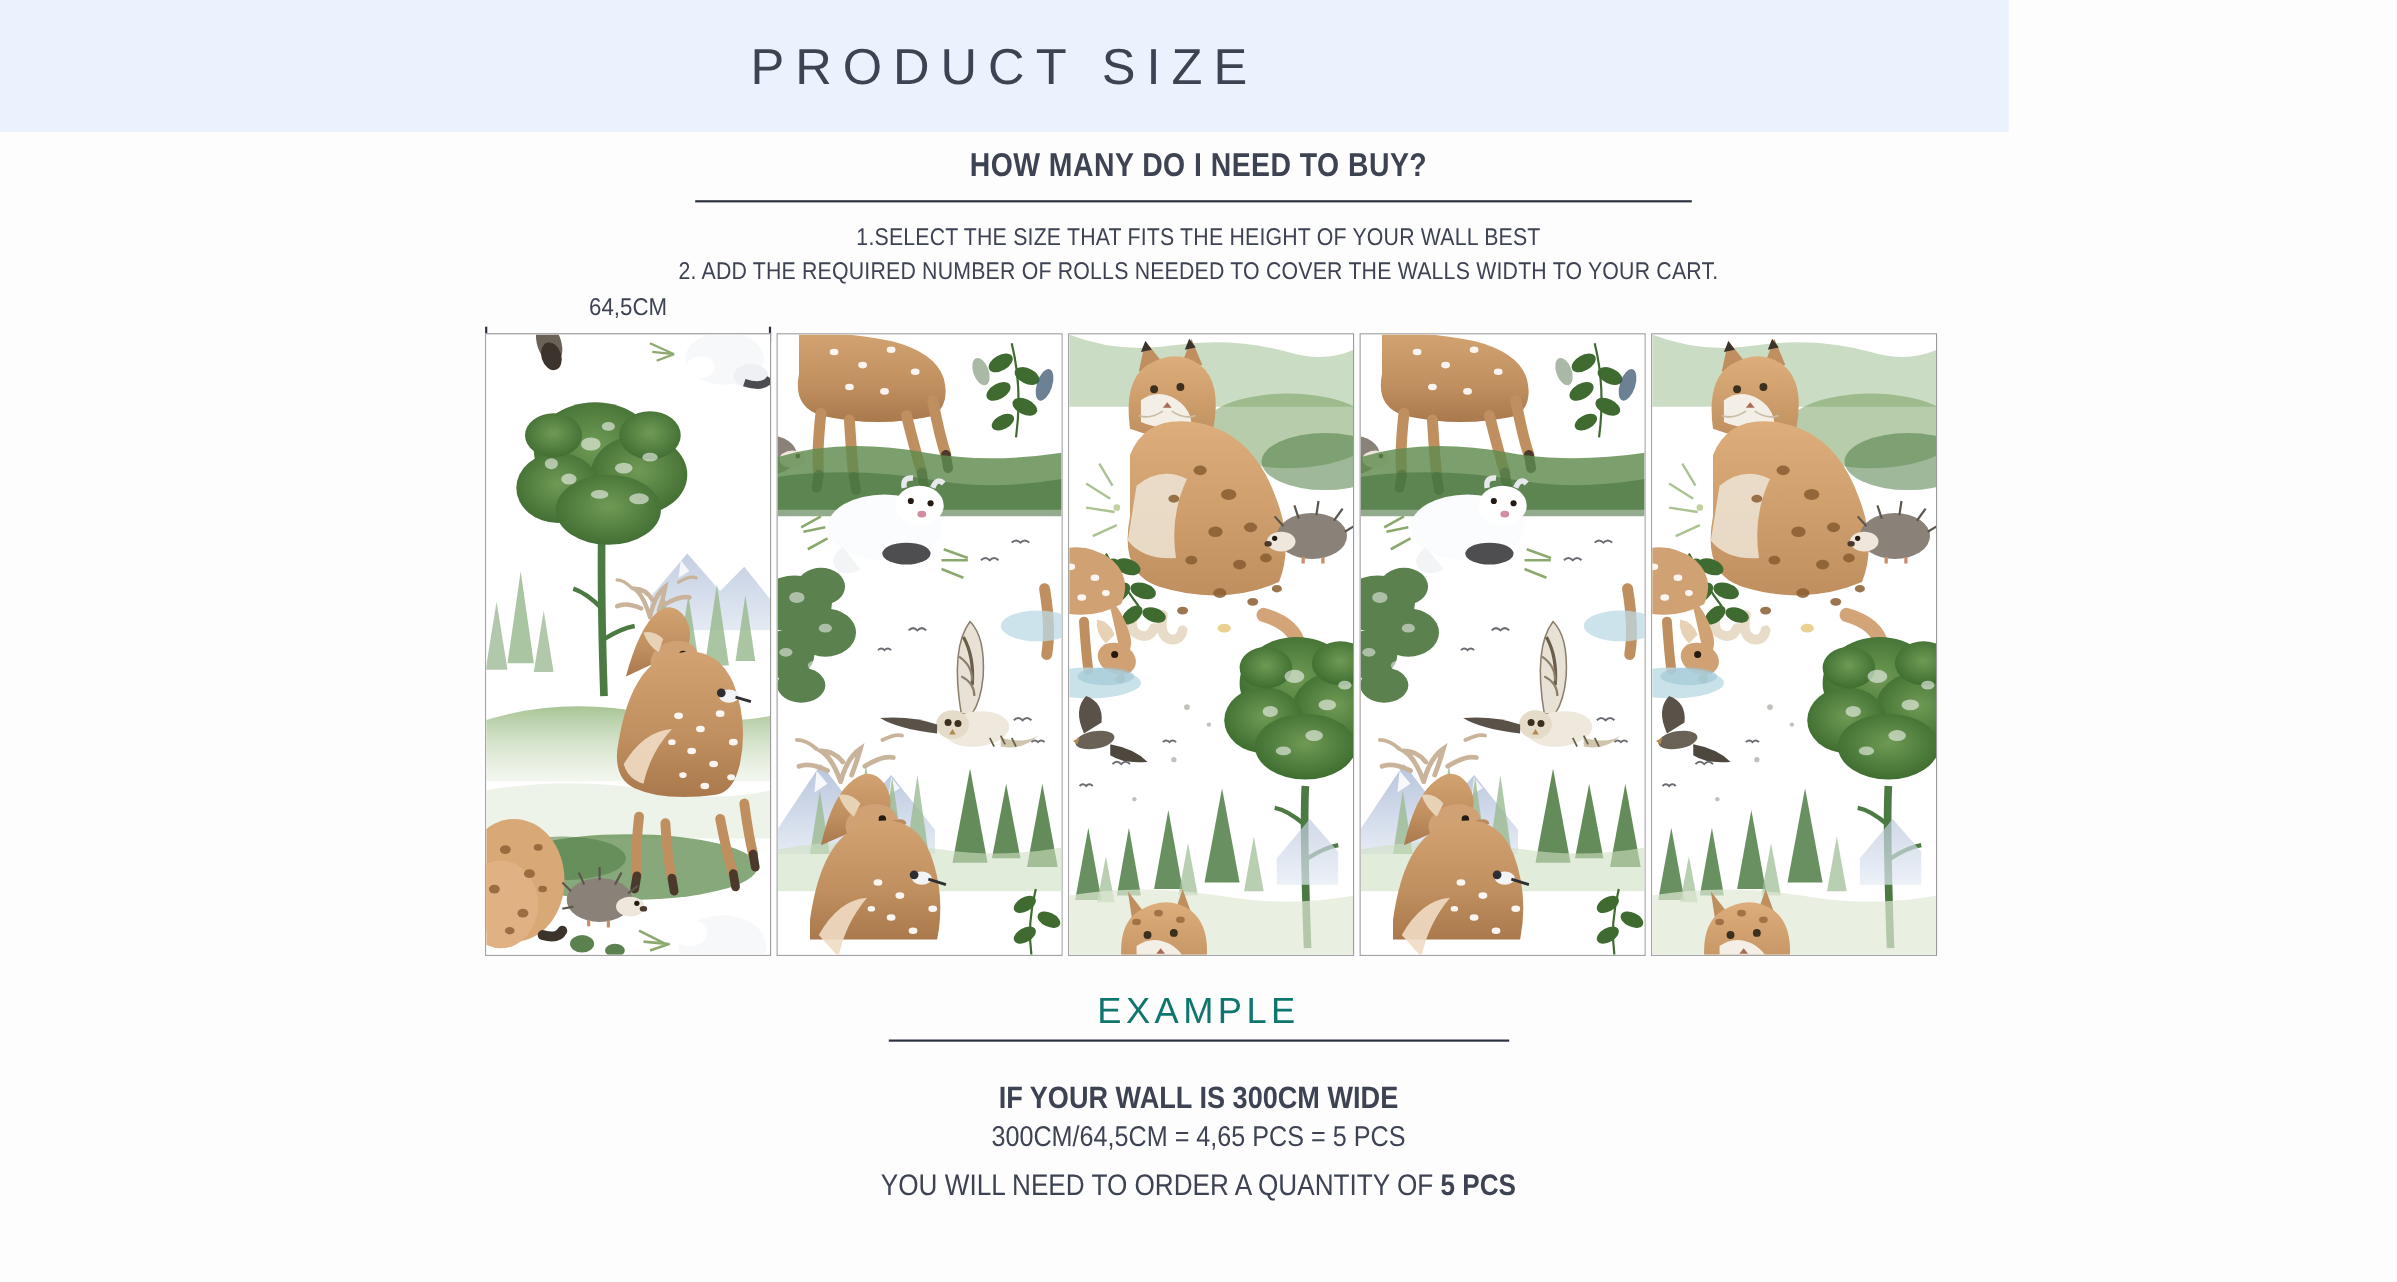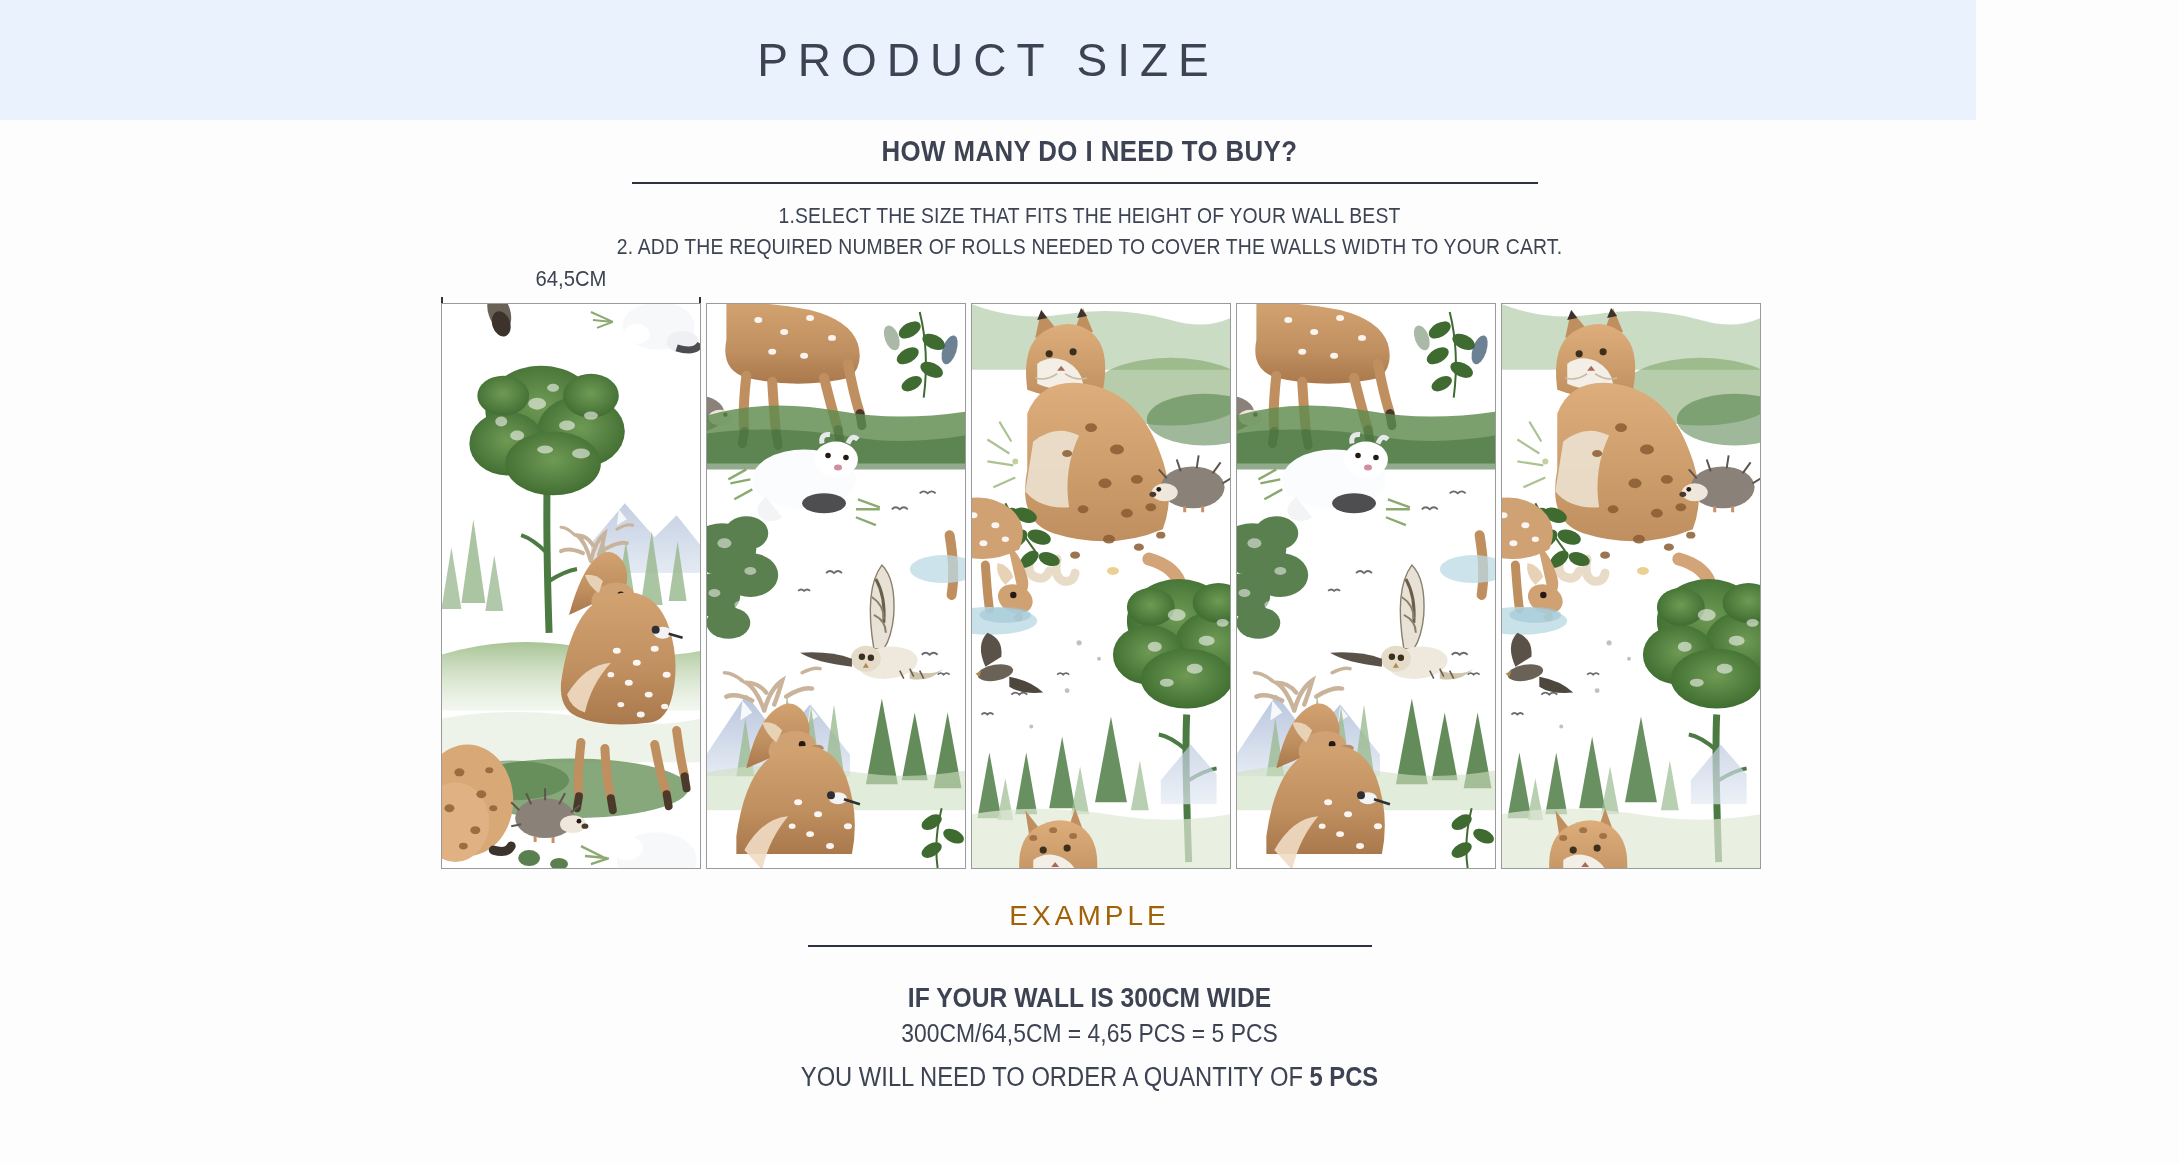--- a/index.html
+++ b/index.html
@@ -5,21 +5,21 @@
   html,body{margin:0;padding:0;}
   body{
     width:2179px;height:1165px;
     background:#fdfdfe;
     font-family:"Liberation Sans", sans-serif;
     color:#3d4352;
     overflow:hidden;
     position:relative;
   }
   .header-band{
-    position:absolute;left:0;top:0;width:1976px;height:120px;
+    position:absolute;left:0;top:0;width:1826px;height:120px;
     background:#eaf2fd;
     display:flex;align-items:center;justify-content:center;
   }
   .header-title{
     font-size:46px;font-weight:300;letter-spacing:10px;
     color:#3d4352;
     font-family:"Liberation Sans", sans-serif;
   }
 
   .subhead{
@@ -63,21 +63,21 @@
     box-sizing:border-box;
     overflow:hidden;
     background:#ffffff;
     position:relative;
   }
   .panel svg{display:block;width:100%;height:100%;}
 
   
   .example-title{
     position:absolute;top:900px;left:0;width:2179px;text-align:center;
-    font-size:28px;font-weight:300;letter-spacing:4px;color:#a16207;
+    font-size:33px;font-weight:300;letter-spacing:4px;color:#0f766e;
   }
   .rule-example{
     position:absolute;left:808px;top:945px;width:564px;height:2px;background:#2d3240;
   }
   .ex-line{
     position:absolute;left:0;width:2179px;text-align:center;color:#3d4352;
   }
   .ex1{top:982px;font-size:28px;font-weight:700;transform:scaleX(0.88);}
   .ex2{top:1018px;font-size:26px;font-weight:500;transform:scaleX(0.88);}
   .ex3{top:1062px;font-size:27px;font-weight:400;transform:scaleX(0.88);}

